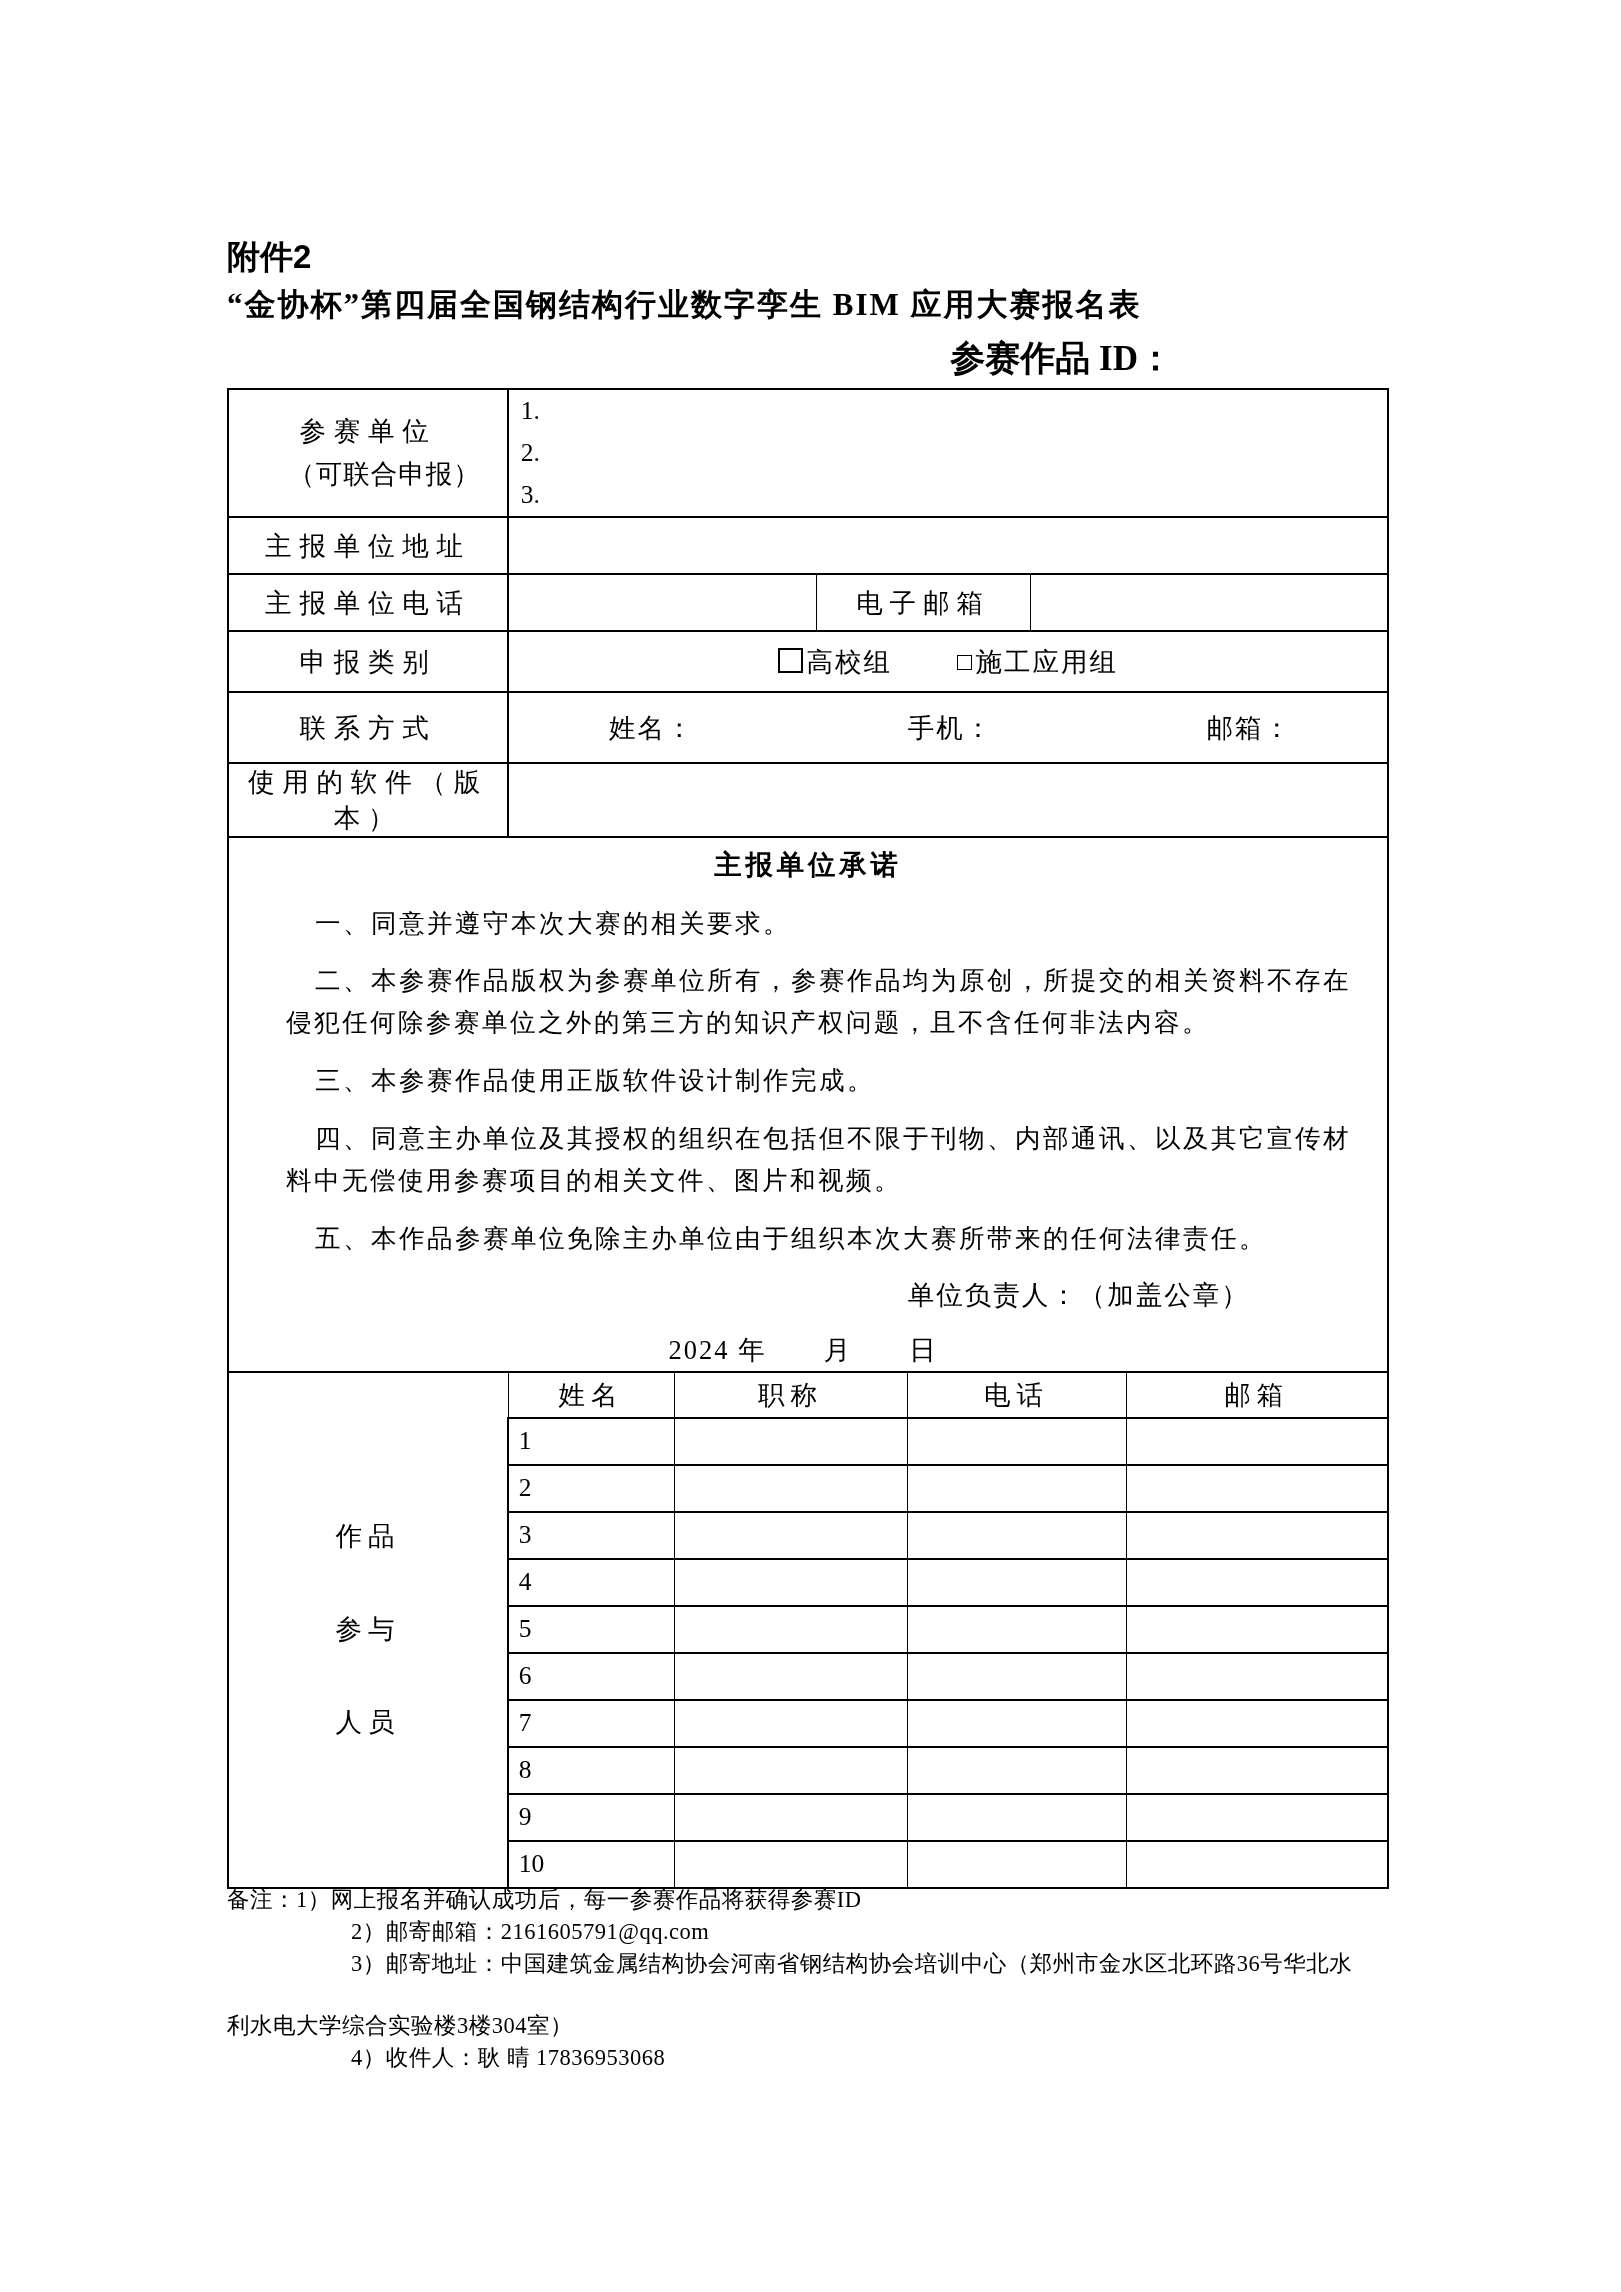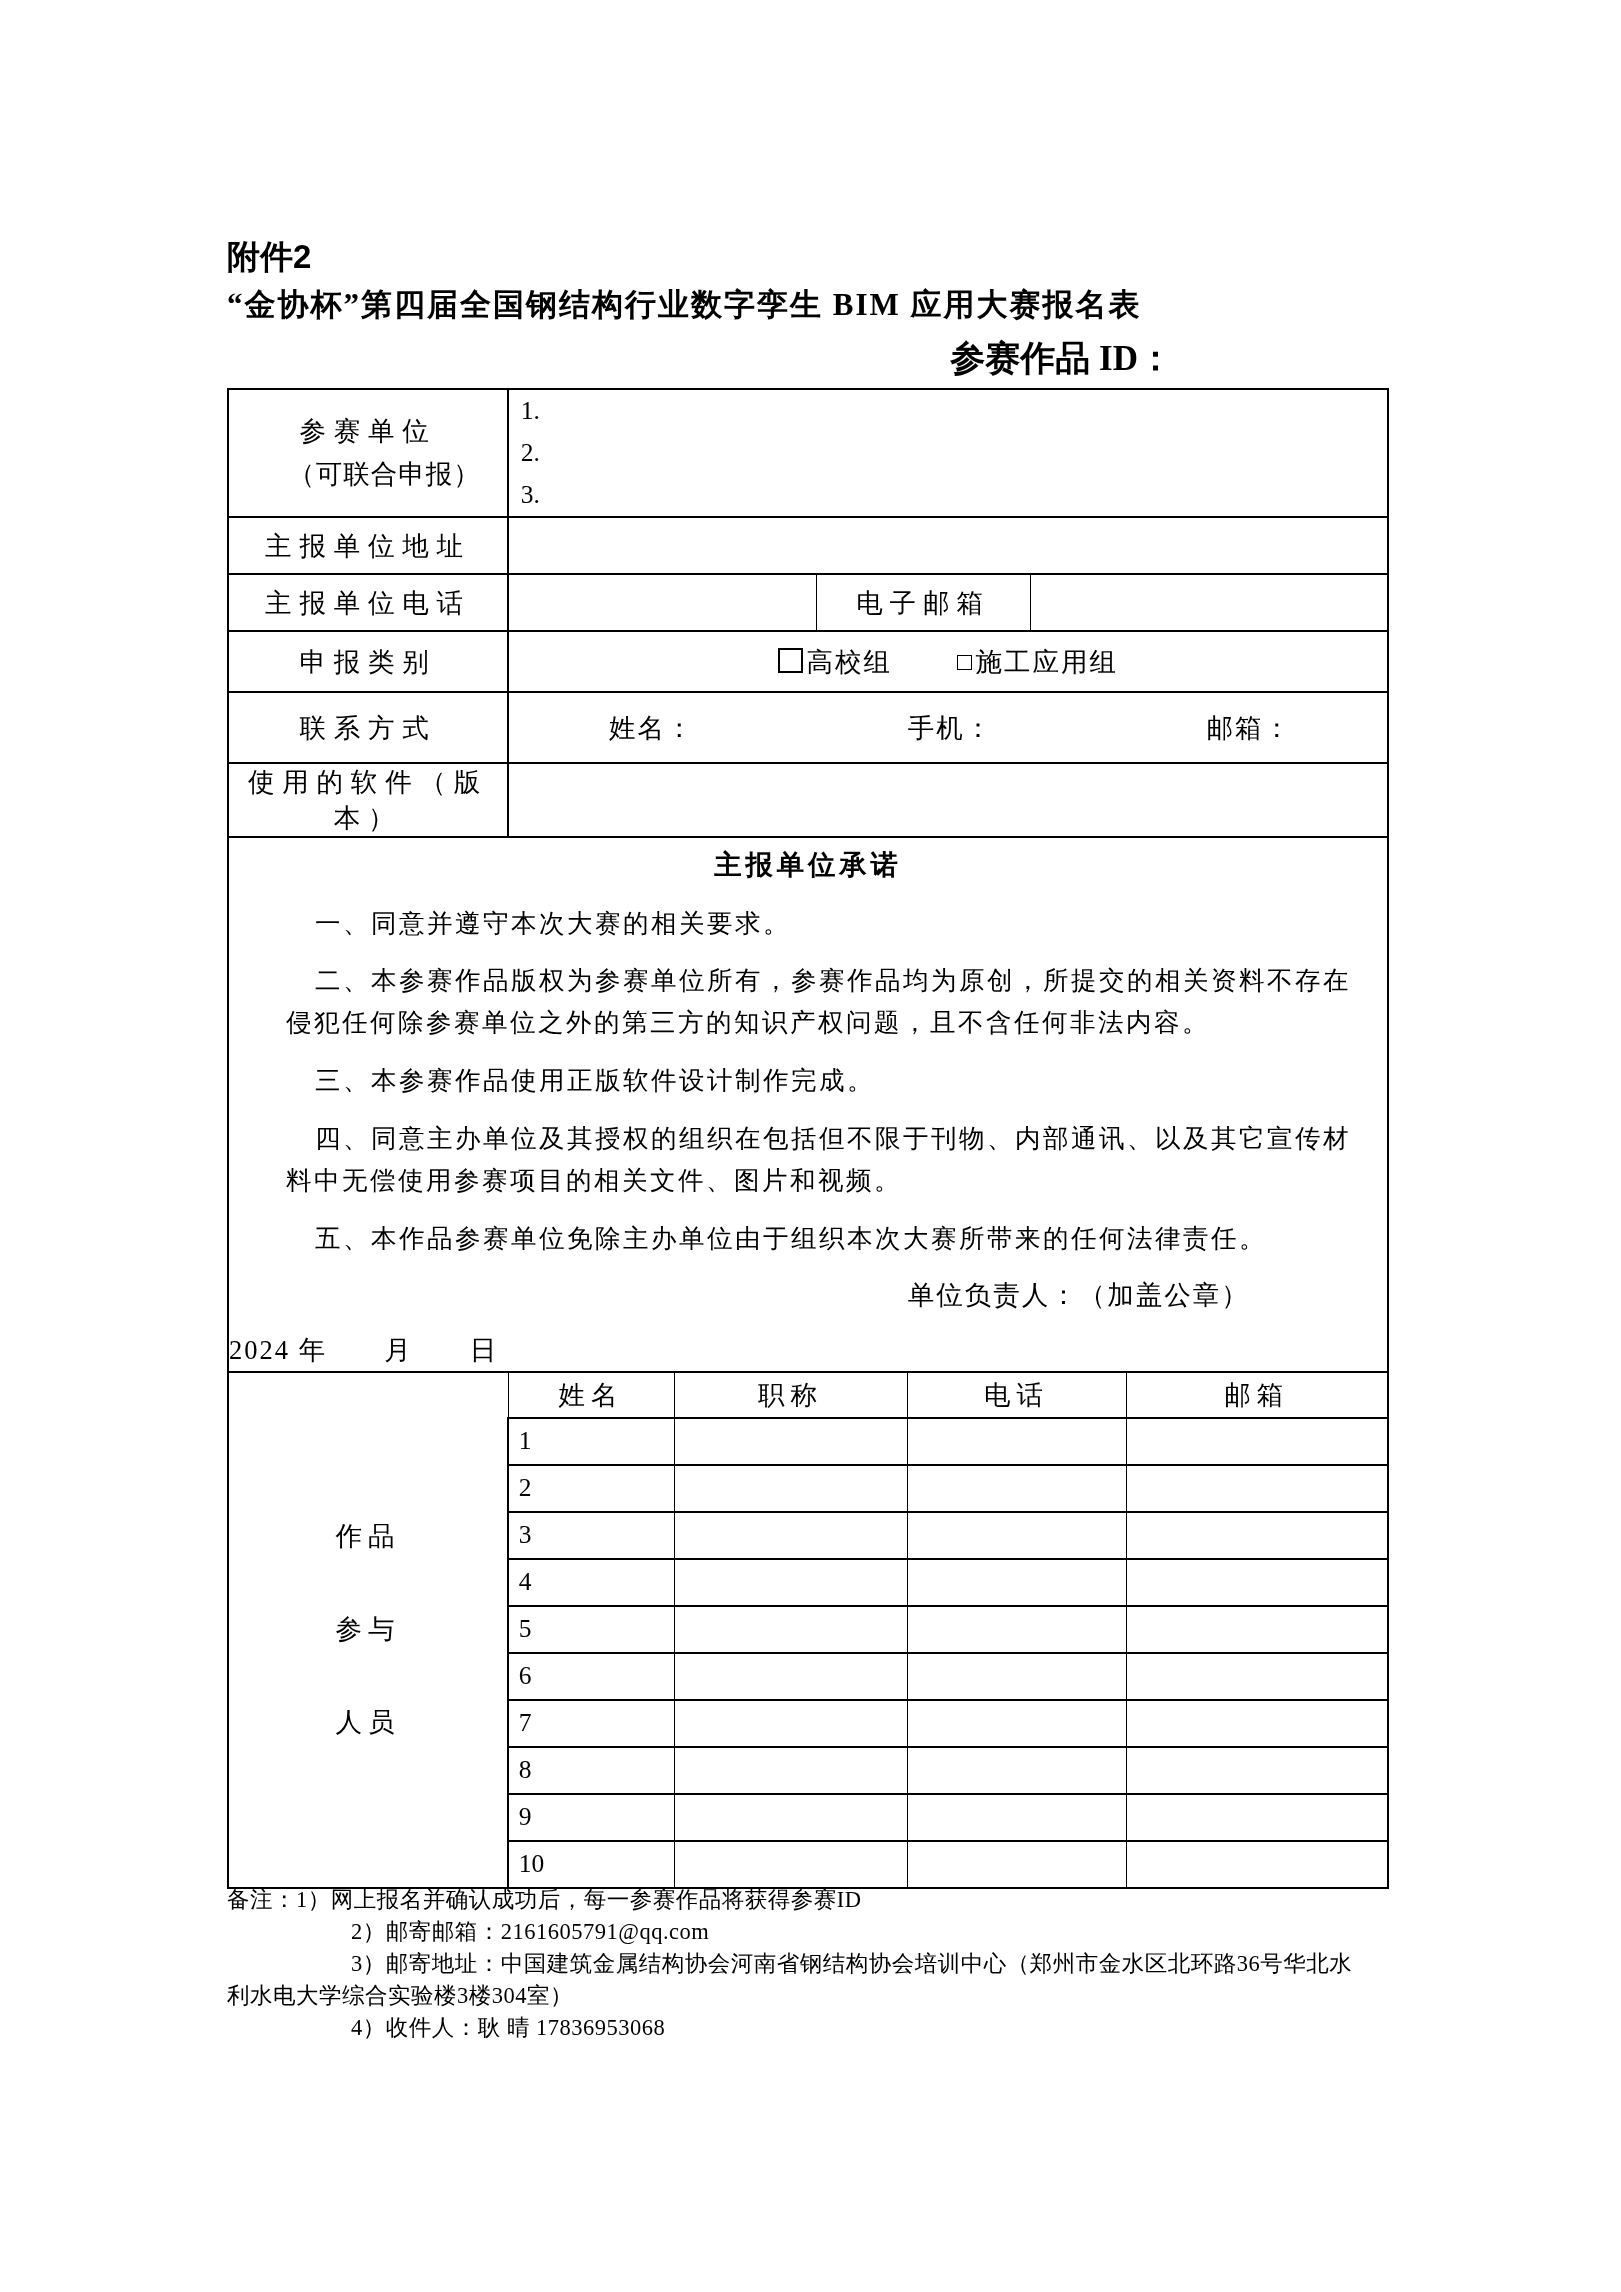--- a/index.html
+++ b/index.html
@@ -63,39 +63,39 @@
   .commit-cell p {
     margin:0 23.5px 15.7px 57px; text-indent:29px;
     font-size:25.5px; letter-spacing:2.5px; line-height:42px;
   }
   .sig-line {
     display:flex; justify-content:center;
     padding-left:555px; padding-right:13.7px;
     font-size:26.5px; letter-spacing:2px; line-height:41px; margin-top:5.9px;
   }
   .date-line {
-    text-align:left; padding-right:9.8px;
+    text-align:center; padding-right:9.8px;
     font-size:26.5px; letter-spacing:2px; line-height:41px; margin-top:13.7px;
   }
   
   table.ptbl { margin-top:-2px; }
   table.ptbl td { border-left-width:1px; border-right-width:1px; }
   table.ptbl td.grp {
     border-left-width:2px; text-align:center;
     font-size:26.5px; letter-spacing:5.9px;
   }
   table.ptbl td.grp div { line-height:93px; }
   table.ptbl td.phead { text-align:center; letter-spacing:5.9px; font-size:26.5px; }
   table.ptbl td.pnum { padding-left:9.8px; font-size:25.5px; }
   .notes {
     position:absolute; left:227px; top:1884px; width:1172px;
     font-size:22.5px; letter-spacing:0.5px; line-height:32px;
   }
   .notes .hang { text-indent:88px;margin-left:36px; }
-  .notes .noind { text-indent:0; }
+  .notes .noind { text-indent:0;margin-top:30px; }
 </style>
 </head>
 <body>
 
 <div class="page">
 
   <div class="attachment">附件2</div>
 
   <div class="doc-title">“金协杯”第四届全国钢结构行业数字孪生 BIM 应用大赛报名表</div>
 

